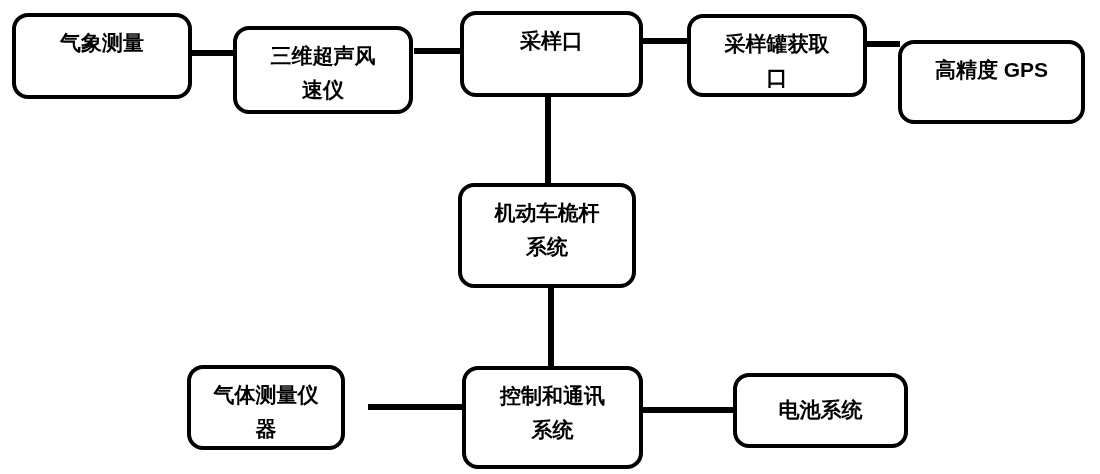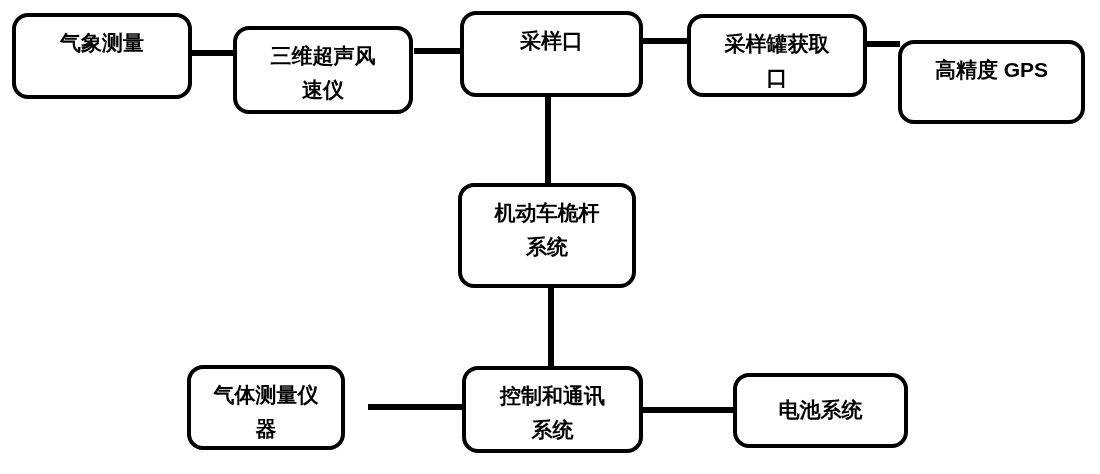--- a/index.html
+++ b/index.html
@@ -37,21 +37,21 @@
     background: #000000;
   }
   
   .n-weather      { left: 12px;  top: 13px;  width: 180px; height: 86px; }
   .n-anemometer   { left: 233px; top: 26px;  width: 180px; height: 88px; }
   .n-sampling     { left: 460px; top: 11px;  width: 183px; height: 86px; }
   .n-canister     { left: 687px; top: 14px;  width: 180px; height: 83px; }
   .n-gps          { left: 898px; top: 8px;   width: 187px; height: 84px; margin-top: 32px; }
   .n-mast         { left: 458px; top: 183px; width: 178px; height: 105px; }
   .n-gas          { left: 187px; top: 365px; width: 158px; height: 85px; }
-  .n-control      { left: 462px; top: 366px; width: 181px; height: 87px; }
+  .n-control      { left: 462px; top: 366px; width: 181px; height: 103px; }
   .n-battery      { left: 733px; top: 373px; width: 175px; height: 75px; padding-top: 16px; }
   
   .e1 { left: 192px; top: 50px;  width: 41px; height: 6px; }
   .e2 { left: 414px; top: 48px;  width: 48px; height: 6px; }
   .e3 { left: 641px; top: 38px;  width: 48px; height: 6px; }
   .e4 { left: 865px; top: 41px;  width: 35px; height: 6px; }
   .e5 { left: 545px; top: 95px;  width: 6px;  height: 90px; }
   .e6 { left: 548px; top: 266px; width: 6px;  height: 102px; }
   .e7 { left: 368px; top: 404px; width: 96px; height: 6px; }
   .e8 { left: 641px; top: 407px; width: 94px; height: 6px; }

